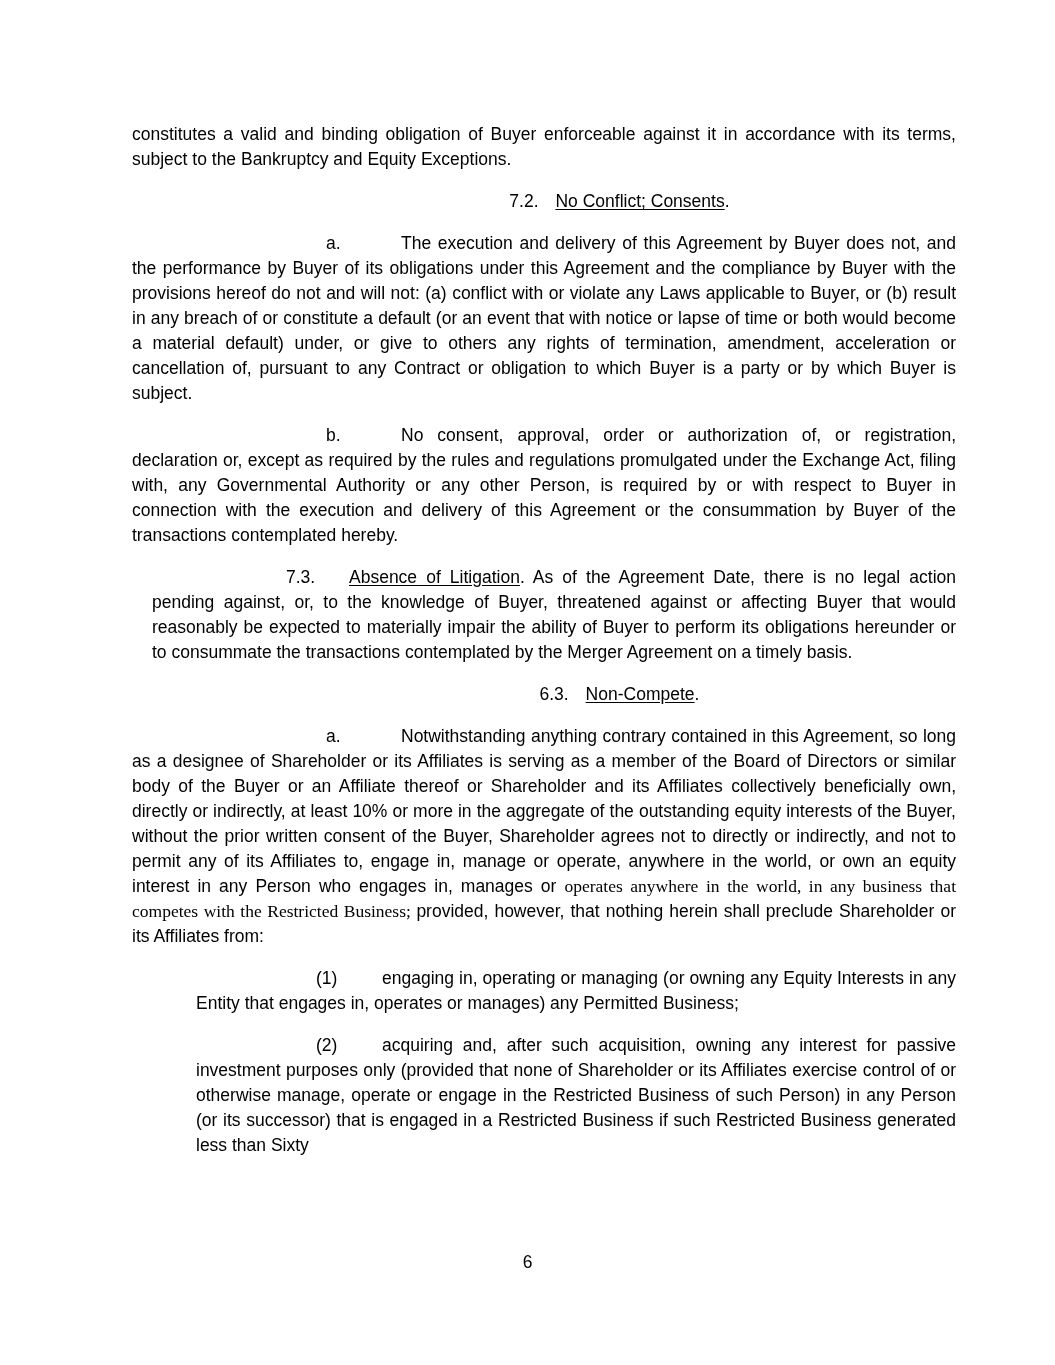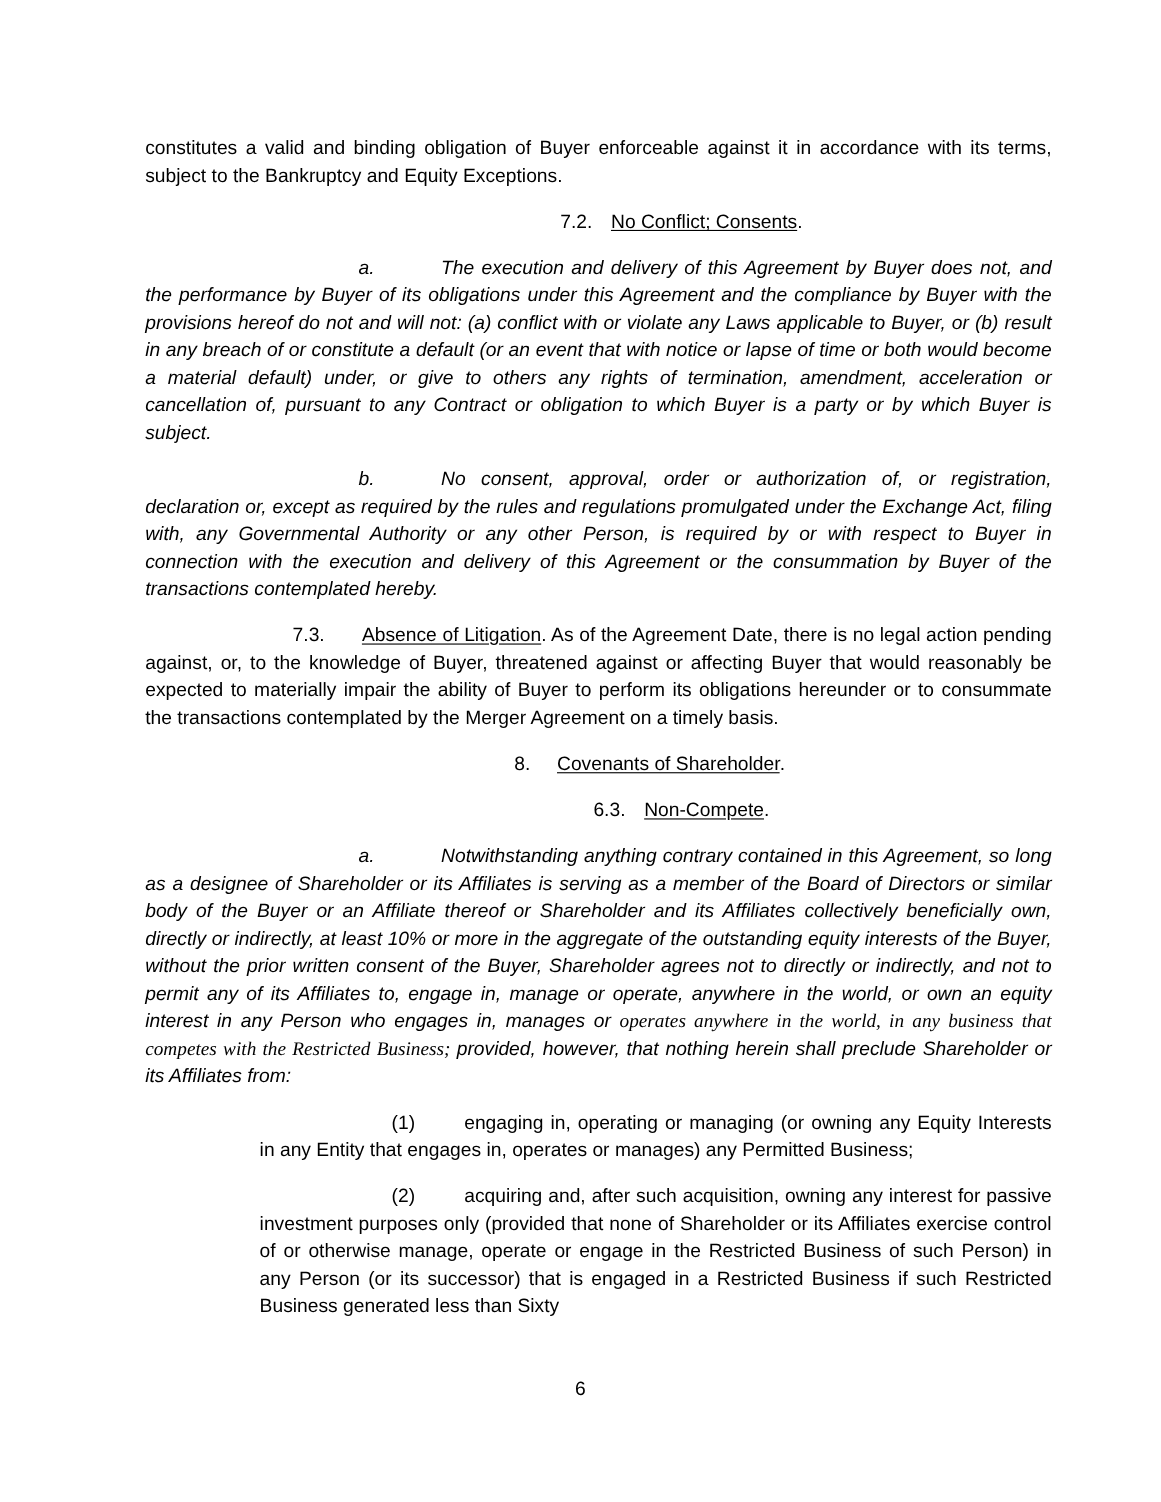--- a/index.html
+++ b/index.html
@@ -27,24 +27,24 @@
   p {
     margin: 0 0 17px 0;
     text-align: justify;
   }
   p.heading {
     text-align: center;
   }
   
   .indent-main { padding-left: 69px; }     
   .indent-sub  { padding-left: 134px; }    
-  .first-indent-sub { text-indent: 134px; }
-  .para-letter { text-indent: 194px; font-style: italic; }     
+  .first-indent-sub { text-indent: 134px; margin-left: 20px; }
+  .para-letter { text-indent: 194px; }     
   .item {
-    margin-left: 104px;                    
+    margin-left: 64px;                    
     text-indent: 120px;                    
   }
   
   .sec-num {
     display: inline-block;
     width: 63px;
     text-indent: 0;
   }
   .sub-label {
     display: inline-block;
@@ -80,21 +80,20 @@
   <p class="body-text"><span>constitutes a valid and binding obligation of Buyer enforceable against it in accordance with its terms, subject to the Bankruptcy and Equity Exceptions.</span></p>
 
   <p class="heading indent-sub"><span class="sec-num">7.2.</span><span class="underlined">No Conflict; Consents</span><span>.</span></p>
 
   <p class="body-text para-letter"><span class="sub-label">a.</span><span>The execution and delivery of this Agreement by Buyer does not, and the performance by Buyer of its obligations under this Agreement and the compliance by Buyer with the provisions hereof do not and will not: (a) conflict with or violate any Laws applicable to Buyer, or (b) result in any breach of or constitute a default (or an event that with notice or lapse of time or both would become a material default) under, or give to others any rights of termination, amendment, acceleration or cancellation of, pursuant to any Contract or obligation to which Buyer is a party or by which Buyer is subject.</span></p>
 
   <p class="body-text para-letter"><span class="sub-label">b.</span><span>No consent, approval, order or authorization of, or registration, declaration or, except as required by the rules and regulations promulgated under the Exchange Act, filing with, any Governmental Authority or any other Person, is required by or with respect to Buyer in connection with the execution and delivery of this Agreement or the consummation by Buyer of the transactions contemplated hereby.</span></p>
 
   <p class="body-text first-indent-sub"><span class="sec-num">7.3.</span><span class="underlined">Absence of Litigation</span><span>. As of the Agreement Date, there is no legal action pending against, or, to the knowledge of Buyer, threatened against or affecting Buyer that would reasonably be expected to materially impair the ability of Buyer to perform its obligations hereunder or to consummate the transactions contemplated by the Merger Agreement on a timely basis.</span></p>
 
-  <p class="heading indent-main"><span class="sec-num">8.</span><span class="underlined">Covenants of Shareholder</span><span>.</span></p>
 
   <p class="heading indent-sub"><span class="sec-num">6.3.</span><span class="underlined">Non-Compete</span><span>.</span></p>
 
   <p class="body-text para-letter"><span class="sub-label">a.</span><span>Notwithstanding anything contrary contained in this Agreement, so long as a designee of Shareholder or its Affiliates is serving as a member of the Board of Directors or similar body of the Buyer or an Affiliate thereof or Shareholder and its Affiliates collectively beneficially own, directly or indirectly, at least 10% or more in the aggregate of the outstanding equity interests of the Buyer, without the prior written consent of the Buyer, Shareholder agrees not to directly or indirectly, and not to permit any of its Affiliates to, engage in, manage or operate, anywhere in the world, or own an equity interest in any Person who engages in, manages or </span><span class="serif-run">operates anywhere in the world, in any business that competes with the Restricted Business; </span><span>provided, however, that nothing herein shall preclude Shareholder or its Affiliates from:</span></p>
 
   <p class="body-text item"><span class="item-label">(1)</span><span>engaging in, operating or managing (or owning any Equity Interests in any Entity that engages in, operates or manages) any Permitted Business;</span></p>
 
   <p class="body-text item"><span class="item-label">(2)</span><span>acquiring and, after such acquisition, owning any interest for passive investment purposes only (provided that none of Shareholder or its Affiliates exercise control of or otherwise manage, operate or engage in the Restricted Business of such Person) in any Person (or its successor) that is engaged in a Restricted Business if such Restricted Business generated less than Sixty</span></p>
 
 </div>

